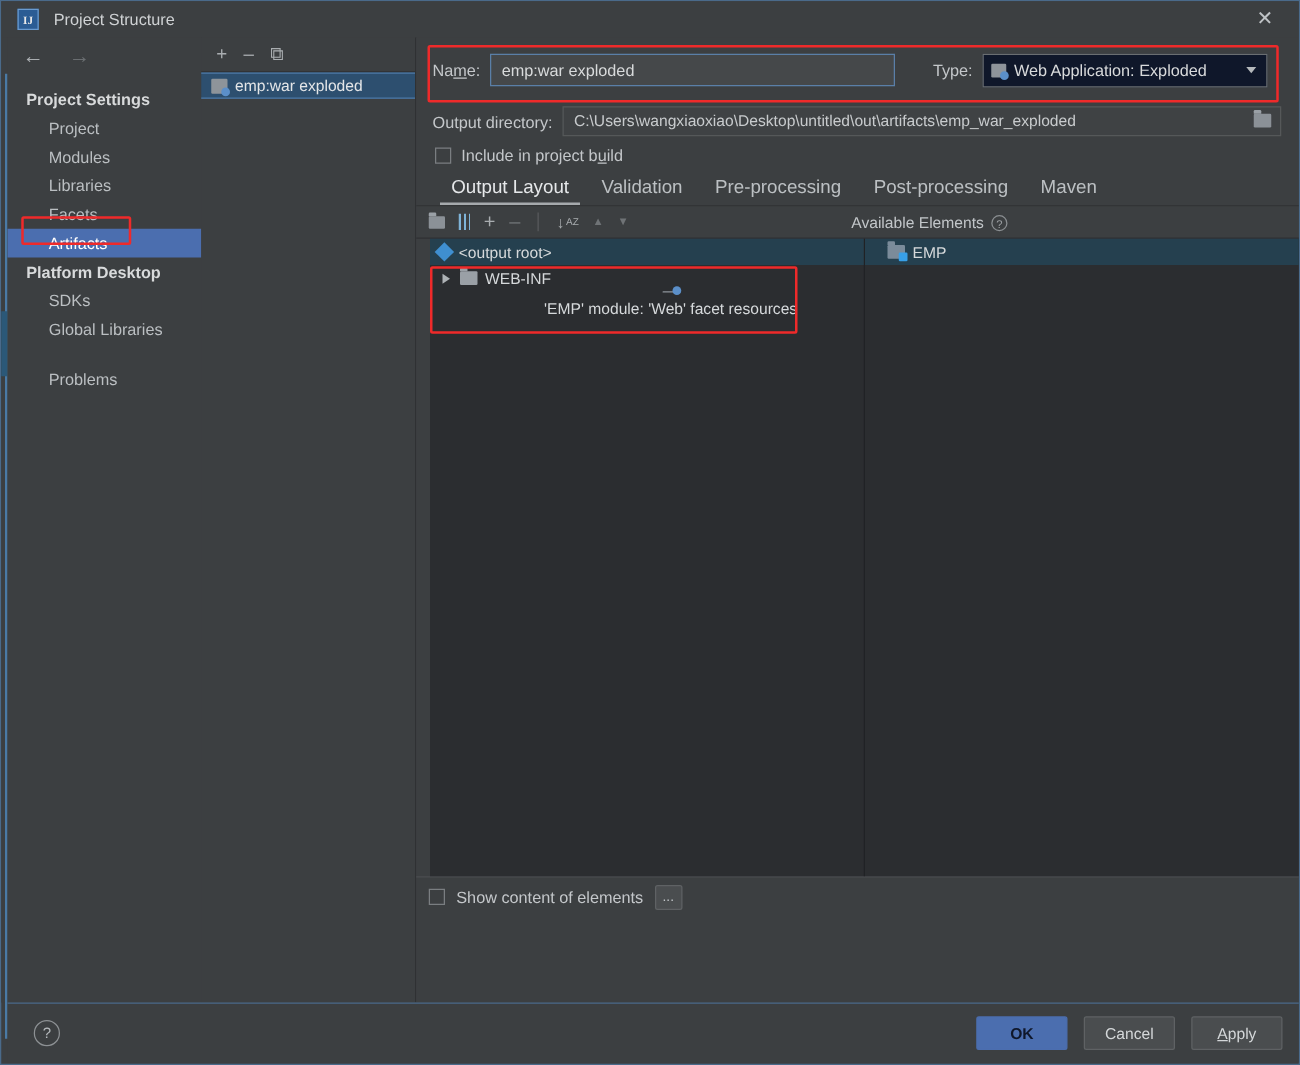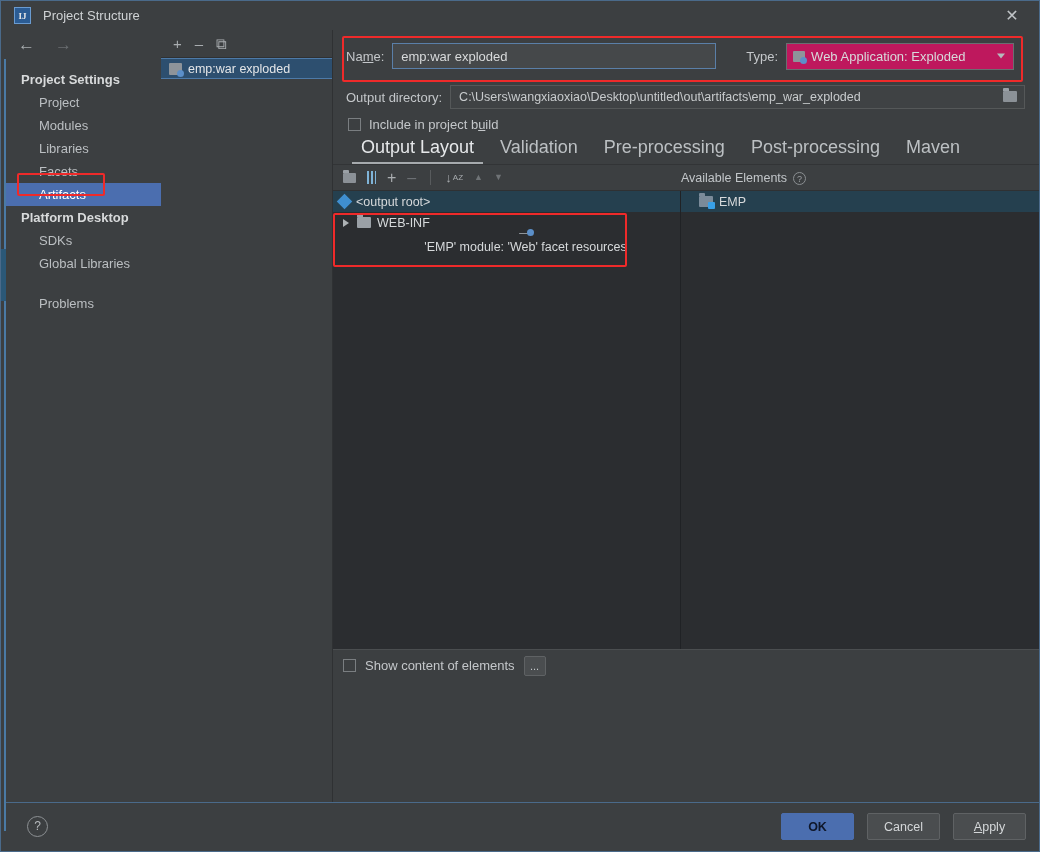--- a/index.html
+++ b/index.html
@@ -126,21 +126,21 @@
   .lbl { font-size: 13px; color: #c4c7ca; white-space: nowrap; }
   .lbl u { text-decoration: underline; }
   .txtfield {
     height: 26px; background: #45484a; border: 1px solid #5a7fa8;
     color: #d8dadb; font-size: 13px;
     display: flex; align-items: center; padding: 0 8px;
   }
   #name-field { width: 324px; }
   .combo {
     height: 27px; width: 228px;
-    background: #be185d; border: 1px solid #6a6e71;
+    background: #0f172a; border: 1px solid #6a6e71;
     color: #d8dadb; font-size: 13px;
     display: flex; align-items: center; padding: 0 6px; gap: 6px;
     cursor: pointer; position: relative;
   }
   .combo-arrow {
     position: absolute; right: 8px; top: 50%; transform: translateY(-50%);
     width: 0; height: 0;
     border-left: 4px solid transparent; border-right: 4px solid transparent;
     border-top: 5px solid #b5b9bc;
   }
@@ -177,21 +177,21 @@
     border: 1px solid #7a7e81; cursor: pointer;
   }
 
   
   .tabs {
     display: flex; align-items: flex-end; gap: 0;
     padding-left: 15px; height: 27px;
     border-bottom: 1px solid #323436;
   }
   .tab {
-    font-size: 18px; color: #bcc0c3;
+    font-size: 15px; color: #bcc0c3;
     padding: 3px 13px 6px 13px; cursor: pointer;
     position: relative;
   }
   .tab.active { color: #e6e8ea; }
   .tab.active::after {
     content: ""; position: absolute; left: 4px; right: 4px; bottom: 0;
     height: 2px; background: #a6aaad;
   }
 
   
@@ -209,21 +209,21 @@
     display: flex; align-items: center; gap: 6px;
     font-size: 12.5px; color: #c2c6c9;
   }
   .qmark {
     width: 13px; height: 13px; border: 1px solid #8b8f92; border-radius: 50%;
     font-size: 9px; color: #9da1a4; text-align: center; line-height: 12px;
     cursor: pointer;
   }
 
   
-  .panes { display: flex; height: 458px; }
+  .panes { display: flex; height: 510px; margin-left: 11px; }
   .pane-left {
     width: 348px; background: #2b2d30; position: relative;
     border-right: 1px solid #202225;
   }
   .pane-right {
     flex: 1; background: #2b2d30; position: relative;
   }
   .tree-row {
     height: 21px; display: flex; align-items: center; gap: 6px;
     font-size: 12.5px; color: #d6d9db;

